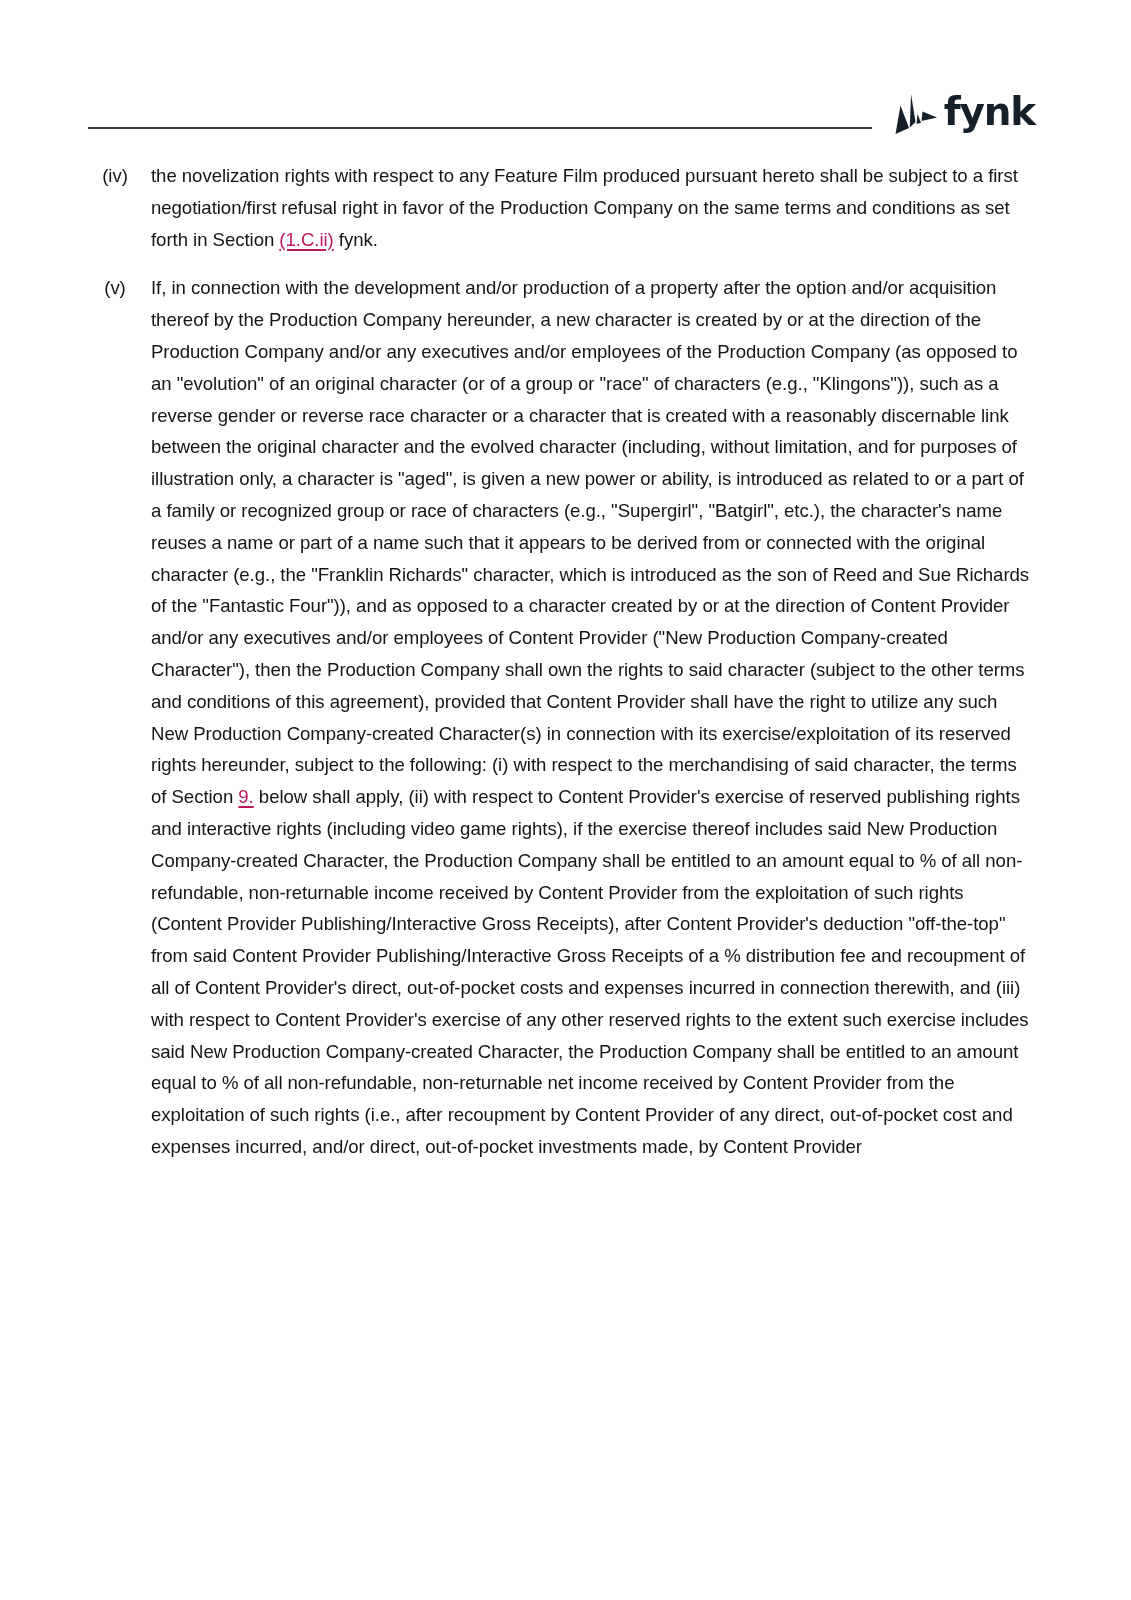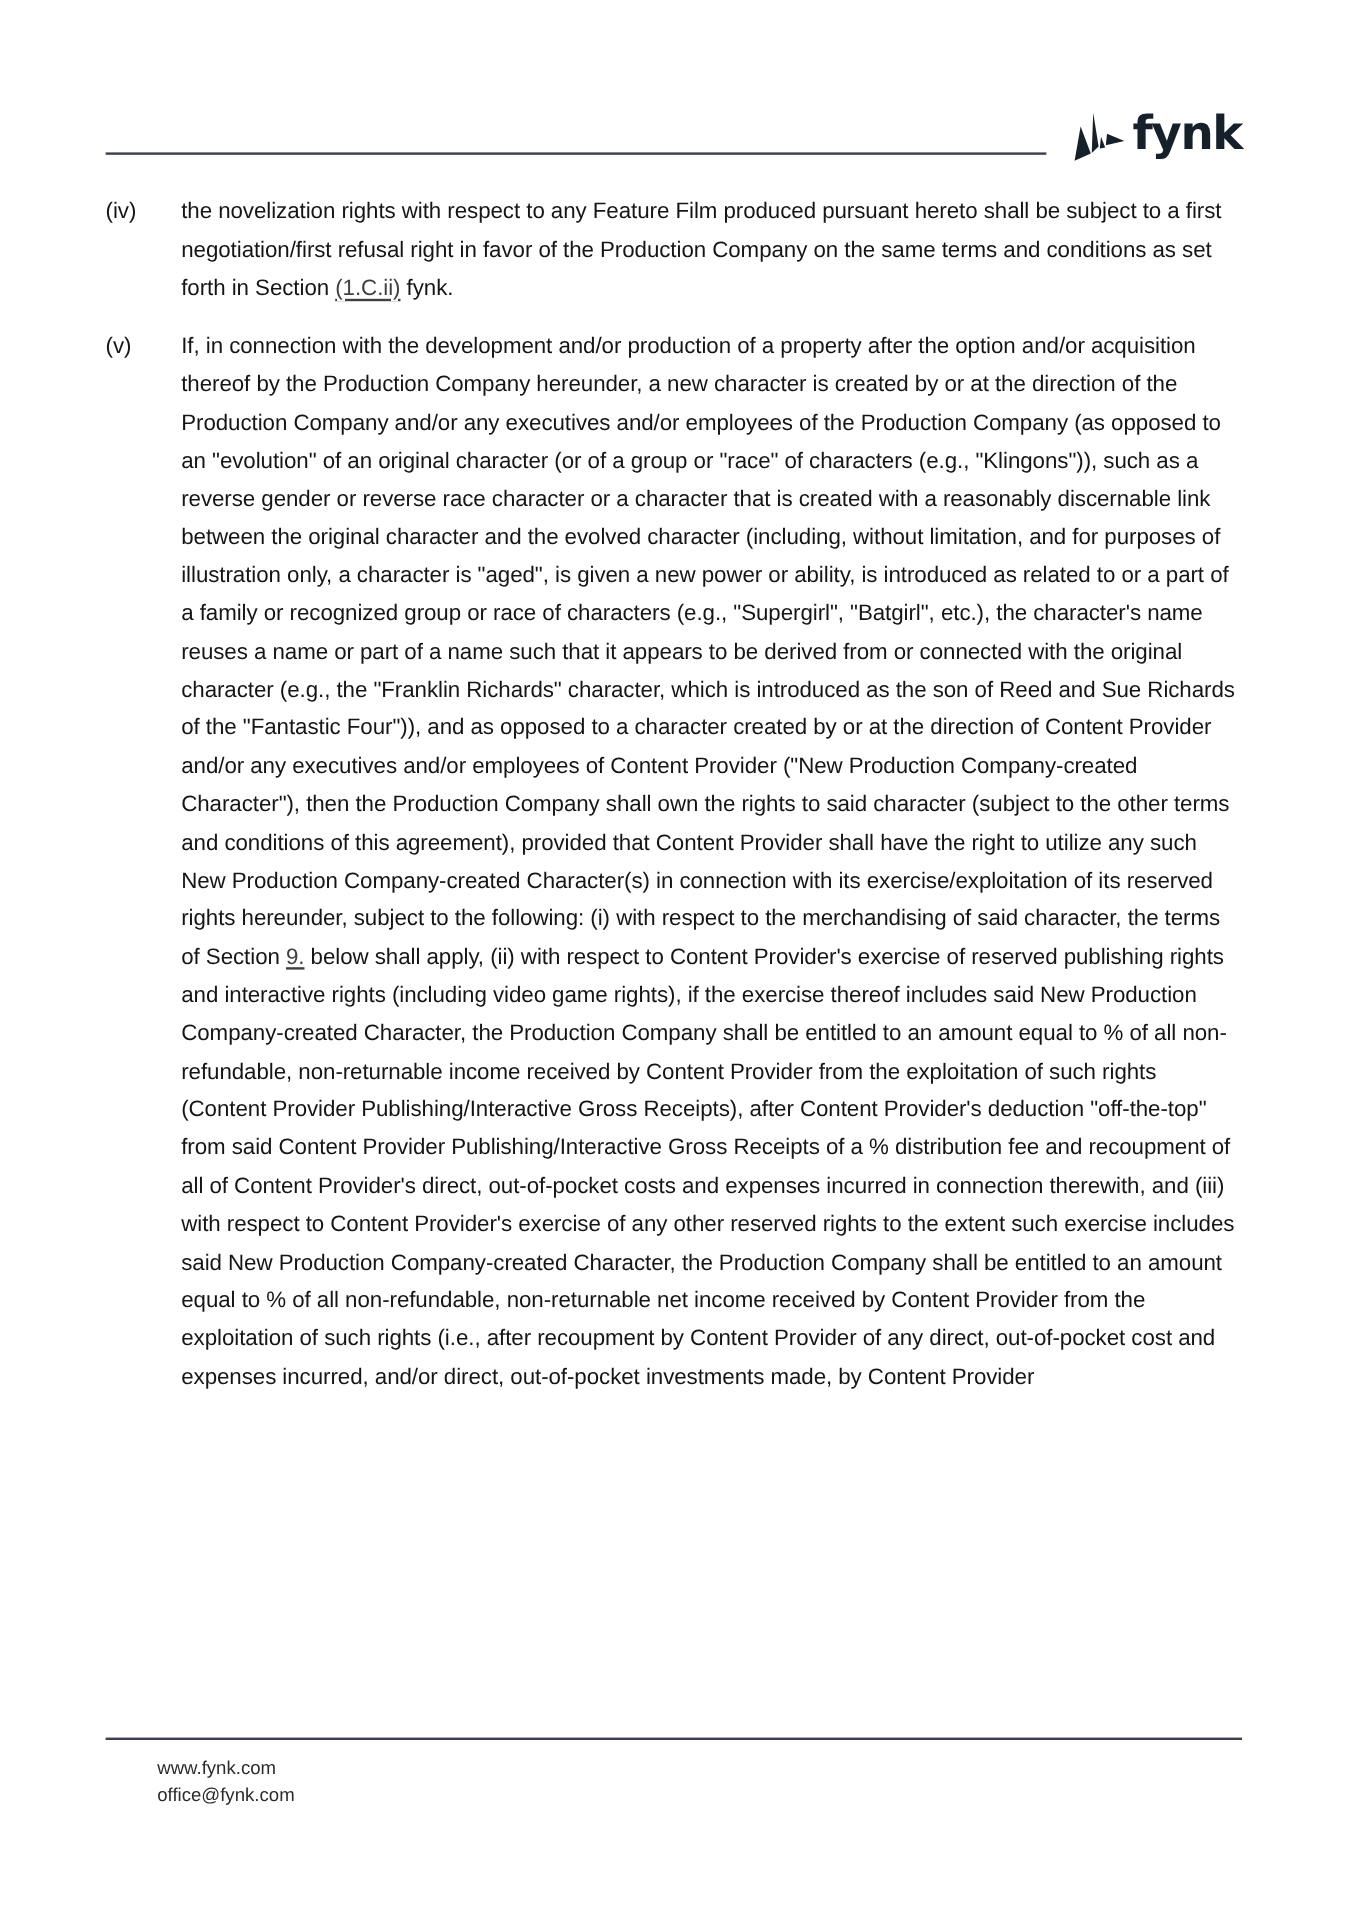--- a/index.html
+++ b/index.html
@@ -73,32 +73,32 @@
     font-size: 18.6px;
     line-height: 31.8px;
     color: #151515;
     letter-spacing: -0.05px;
   }
   .clause + .clause {
     margin-top: 17px;
   }
   .clause-marker {
     flex: 0 0 auto;
-    text-align: left;
+    text-align: center;
     padding-right: 9px;
     white-space: nowrap;
   }
   .clause-marker.w-iv { width: 54px; }
   .clause-marker.w-v  { width: 54px; }
   .clause-text {
     flex: 1 1 auto;
   }
 
   a.xref {
-    color: #404040;
+    color: #be185d;
     text-underline-offset: 3px;
     text-decoration-thickness: 1.5px;
   }
 
   
   .page-footer {
     flex: 0 0 auto;
     position: relative;
     height: 185px;
     padding: 0 96px 0 88px;
@@ -148,21 +148,14 @@
       <div class="clause-text"><span>the novelization rights with respect to any Feature Film produced pursuant hereto shall be subject to a first negotiation/first refusal right in favor of the Production Company on the same terms and conditions as set forth in Section </span><a class="xref" href="#">(1.C.ii)</a><span> fynk.</span></div>
     </div>
 
     <div class="clause">
       <div class="clause-marker w-v">(v)</div>
       <div class="clause-text"><span>If, in connection with the development and/or production of a property after the option and/or acquisition thereof by the Production Company hereunder, a new character is created by or at the direction of the Production Company and/or any executives and/or employees of the Production Company (as opposed to an "evolution" of an original character (or of a group or "race" of characters (e.g., "Klingons")), such as a reverse gender or reverse race character or a character that is created with a reasonably discernable link between the original character and the evolved character (including, without limitation, and for purposes of illustration only, a character is "aged", is given a new power or ability, is introduced as related to or a part of a family or recognized group or race of characters (e.g., "Supergirl", "Batgirl", etc.), the character's name reuses a name or part of a name such that it appears to be derived from or connected with the original character (e.g., the "Franklin Richards" character, which is introduced as the son of Reed and Sue Richards of the "Fantastic Four")), and as opposed to a character created by or at the direction of Content Provider and/or any executives and/or employees of Content Provider ("New Production Company-created Character"), then the Production Company shall own the rights to said character (subject to the other terms and conditions of this agreement), provided that Content Provider shall have the right to utilize any such New Production Company-created Character(s) in connection with its exercise/exploitation of its reserved rights hereunder, subject to the following: (i) with respect to the merchandising of said character, the terms of Section </span><a class="xref" href="#">9.</a><span> below shall apply, (ii) with respect to Content Provider's exercise of reserved publishing rights and interactive rights (including video game rights), if the exercise thereof includes said New Production Company-created Character, the Production Company shall be entitled to an amount equal to % of all non-refundable, non-returnable income received by Content Provider from the exploitation of such rights (Content Provider Publishing/Interactive Gross Receipts), after Content Provider's deduction "off-the-top" from said Content Provider Publishing/Interactive Gross Receipts of a % distribution fee and recoupment of all of Content Provider's direct, out-of-pocket costs and expenses incurred in connection therewith, and (iii) with respect to Content Provider's exercise of any other reserved rights to the extent such exercise includes said New Production Company-created Character, the Production Company shall be entitled to an amount equal to % of all non-refundable, non-returnable net income received by Content Provider from the exploitation of such rights (i.e., after recoupment by Content Provider of any direct, out-of-pocket cost and expenses incurred, and/or direct, out-of-pocket investments made, by Content Provider</span></div>
     </div>
 
   </div>
 
-  <div class="page-footer">
-    <div class="footer-rule"></div>
-    <div class="footer-contact">
-      <div>www.fynk.com</div>
-      <div>office@fynk.com</div>
-    </div>
-  </div>
 
 </div>
 
 </body></html>

